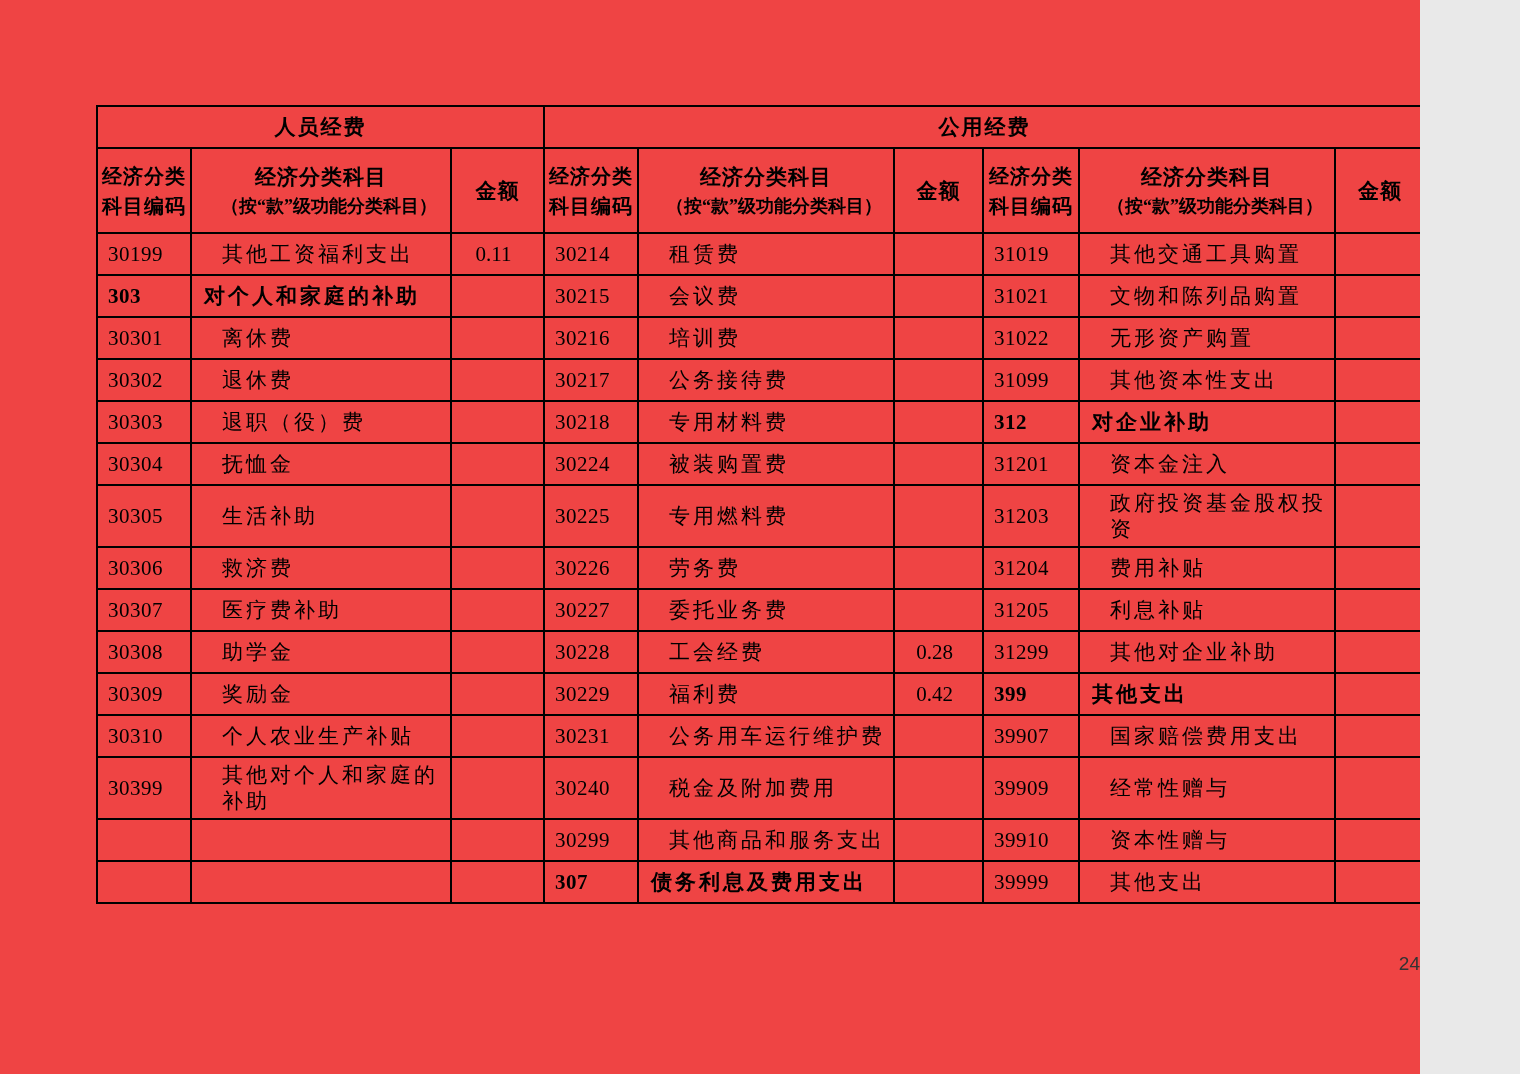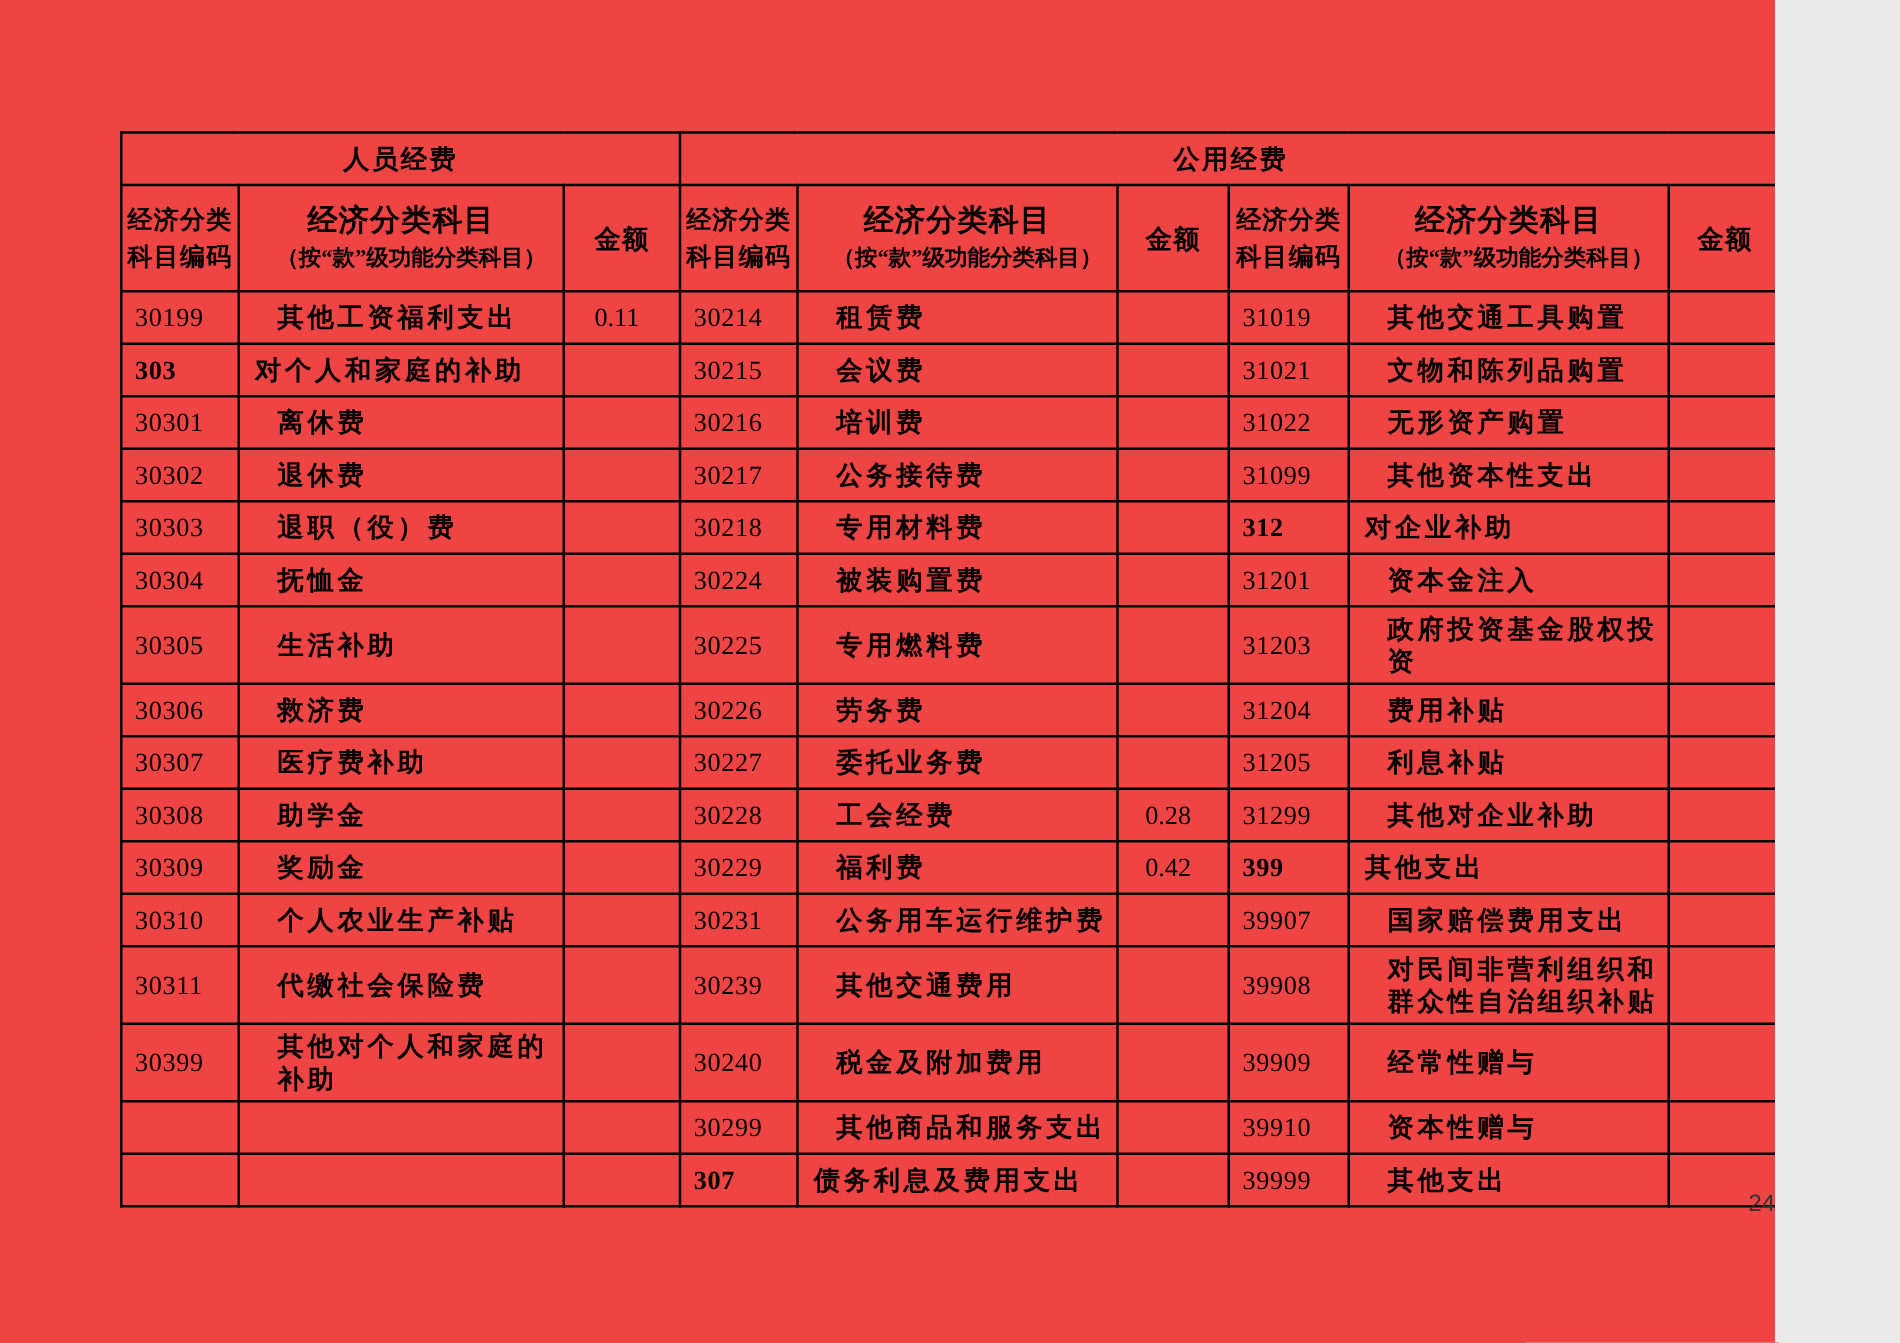--- a/index.html
+++ b/index.html
@@ -37,38 +37,38 @@
     text-align: center;
     letter-spacing: 2px;
     font-size: 21px;
   }
   thead tr.cols-row th {
     height: 85px;
     font-weight: bold;
     text-align: center;
   }
   .code-h div { line-height: 30px; letter-spacing: 1px; font-size: 20px; }
-  .subject-h .l1 { line-height: 30px; letter-spacing: 1px; font-size: 24px; }
+  .subject-h .l1 { line-height: 30px; letter-spacing: 1px; font-size: 21px; }
   .subject-h .l2 { line-height: 28px; letter-spacing: 0; font-size: 18px; white-space: nowrap; margin-left: 16px; }
   .amount-h { letter-spacing: 1px; }
 
   tbody td { height: 42px; }
   tbody td.code {
     text-align: left;
     padding-left: 10px;
     letter-spacing: 0.5px;
   }
   tbody td.subject {
     text-align: left;
     letter-spacing: 3px;
     line-height: 26px;
     padding-top: 4px;
     padding-bottom: 4px;
   }
-  tbody td.subject.indent { padding-left: 30px; padding-right: 4px; font-weight: bold; }
+  tbody td.subject.indent { padding-left: 30px; padding-right: 4px; }
   tbody td.subject.flush { padding-left: 12px; }
   tbody td.amount {
     text-align: center;
     padding-right: 8px;
   }
   tbody td.bold { font-weight: bold; }
 
   .page-number {
     position: absolute;
     left: 14px;
@@ -259,31 +259,20 @@
           <td class="subject indent">个人农业生产补贴</td>
           <td class="amount"></td>
           <td class="code">30231</td>
           <td class="subject indent">公务用车运行维护费</td>
           <td class="amount"></td>
           <td class="code">39907</td>
           <td class="subject indent">国家赔偿费用支出</td>
           <td class="amount"></td>
         </tr>
         <tr>
-          <td class="code">30311</td>
-          <td class="subject indent">代缴社会保险费</td>
-          <td class="amount"></td>
-          <td class="code">30239</td>
-          <td class="subject indent">其他交通费用</td>
-          <td class="amount"></td>
-          <td class="code">39908</td>
-          <td class="subject indent">对民间非营利组织和群众性自治组织补贴</td>
-          <td class="amount"></td>
-        </tr>
-        <tr>
           <td class="code">30399</td>
           <td class="subject indent">其他对个人和家庭的补助</td>
           <td class="amount"></td>
           <td class="code">30240</td>
           <td class="subject indent">税金及附加费用</td>
           <td class="amount"></td>
           <td class="code">39909</td>
           <td class="subject indent">经常性赠与</td>
           <td class="amount"></td>
         </tr>

